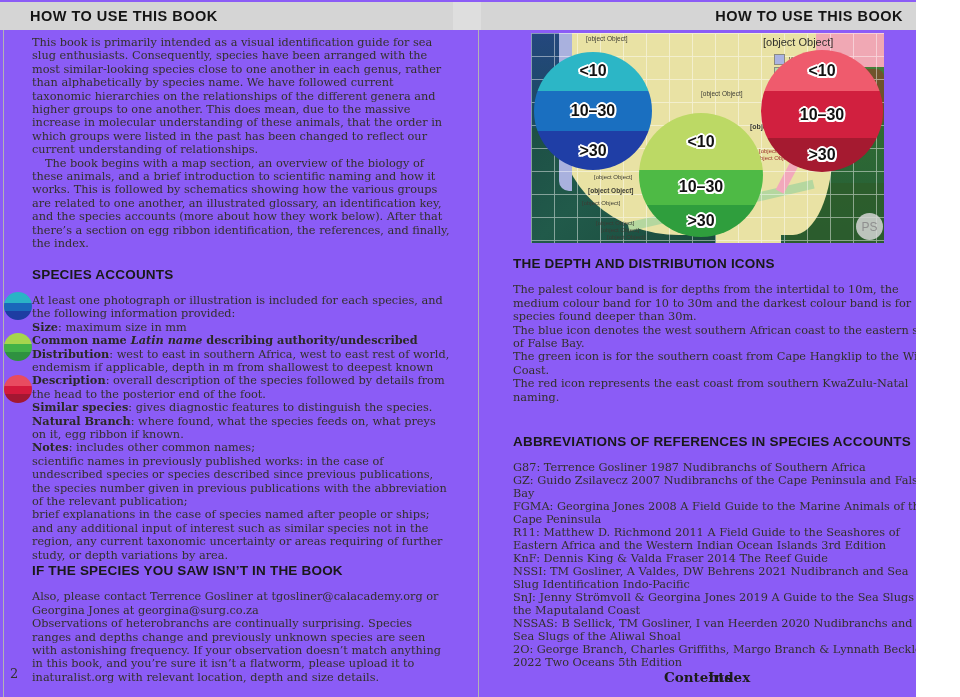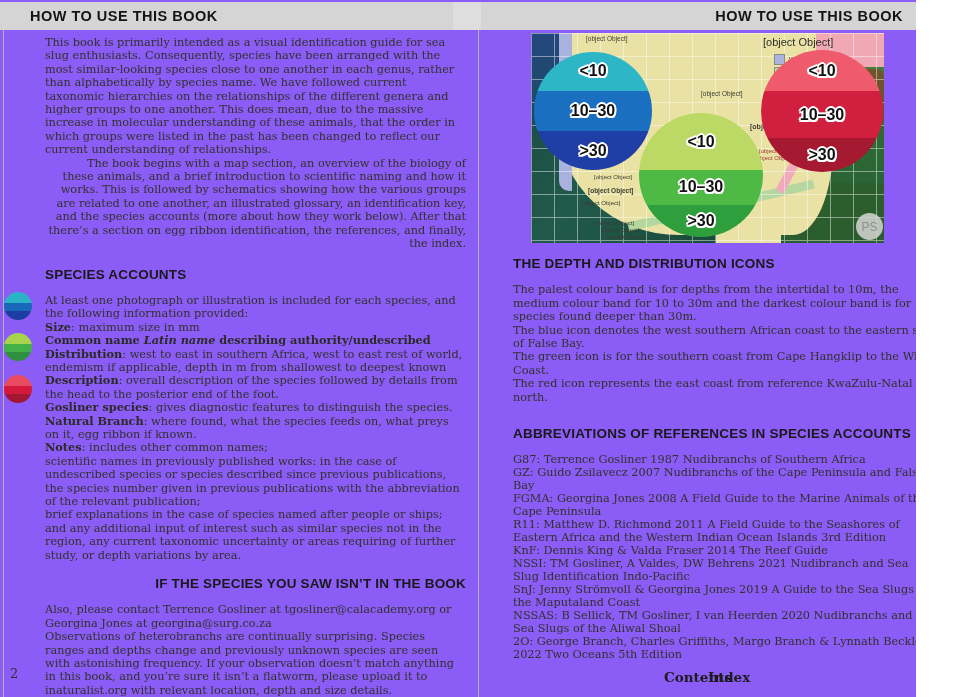--- a/index.html
+++ b/index.html
@@ -11,21 +11,21 @@
   .bar-gap{left:453px;top:2px;width:28px;height:28px;background:#dedede;}
   .title{font-family:"Liberation Sans",sans-serif;font-weight:bold;font-size:14.5px;
          letter-spacing:.5px;color:#141414;top:8px;}
   .title-left{left:30px;}
   .title-right{right:13px;text-align:right;}
   
   .vline{width:1px;background:#b3b3b3;top:30px;height:667px;}
   
   .body-col{font-size:11.3px;line-height:13.4px;text-align:left;}
   .body-col p{margin:0;}
-  p.indent{text-indent:13px;text-align:right;}
+  p.indent{text-indent:13px;}
   h2{font-family:"Liberation Sans",sans-serif;font-weight:bold;font-size:13.5px;
      letter-spacing:.2px;color:#191919;margin:17px 0 13px 0;}
   b{color:#2b2a26;}
   
   .micon{width:28px;height:28px;border-radius:50%;overflow:hidden;}
   .micon .b{position:absolute;left:0;width:100%;}
   
   #map{left:531px;top:33px;width:353px;height:210px;overflow:hidden;background:#e9e2a4;}
   .sat{position:absolute;}
   #grid{position:absolute;left:0;top:0;width:100%;height:100%;opacity:.5;
@@ -59,39 +59,39 @@
 
   <div class="abs bar"></div>
   <div class="abs bar-gap"></div>
   <div class="abs title title-left">HOW TO USE THIS BOOK</div>
   <div class="abs title title-right">HOW TO USE THIS BOOK</div>
 
   <div class="abs vline" style="left:3px;"></div>
   <div class="abs vline" style="left:478px;"></div>
   <div class="abs vline" style="left:956px;"></div>
 
-  <div class="abs body-col" style="left:45px;top:30px;width:421px;">
+  <div class="abs body-col" style="left:32px;top:30px;width:421px;">
     <p style="margin-top:6px;">This book is primarily intended as a visual identification guide for sea slug enthusiasts. Consequently, species have been arranged with the most similar-looking species close to one another in each genus, rather than alphabetically by species name. We have followed current taxonomic hierarchies on the relationships of the different genera and higher groups to one another. This does mean, due to the massive increase in molecular understanding of these animals, that the order in which groups were listed in the past has been changed to reflect our current understanding of relationships.</p>
     <p class="indent">The book begins with a map section, an overview of the biology of these animals, and a brief introduction to scientific naming and how it works. This is followed by schematics showing how the various groups are related to one another, an illustrated glossary, an identification key, and the species accounts (more about how they work below). After that there’s a section on egg ribbon identification, the references, and finally, the index.</p>
 
     <h2>SPECIES ACCOUNTS</h2>
 
     <p>At least one photograph or illustration is included for each species, and the following information provided:</p>
     <p><b>Size</b><span>: maximum size in mm</span></p>
     <p><b><span>Common name </span><i>Latin name</i><span> describing authority/undescribed</span></b></p>
     <p><b>Distribution</b><span>: west to east in southern Africa, west to east rest of world, endemism if applicable, depth in m from shallowest to deepest known</span></p>
     <p><b>Description</b><span>: overall description of the species followed by details from the head to the posterior end of the foot.</span></p>
-    <p><b>Gosliner species</b><span>: gives diagnostic features to distinguish the species.</span></p>
+    <p><b>Similar species</b><span>: gives diagnostic features to distinguish the species.</span></p>
     <p><b>Natural Branch</b><span>: where found, what the species feeds on, what preys on it, egg ribbon if known.</span></p>
     <p><b>Notes</b><span>: includes other common names;</span></p>
     <p>scientific names in previously published works: in the case of undescribed species or species described since previous publications, the species number given in previous publications with the abbreviation of the relevant publication;</p>
     <p>brief explanations in the case of species named after people or ships;</p>
     <p>and any additional input of interest such as similar species not in the region, any current taxonomic uncertainty or areas requiring of further study, or depth variations by area.</p>
 
-    <h2 style="margin-top:15px;text-align:right;">IF THE SPECIES YOU SAW ISN’T IN THE BOOK</h2>
+    <h2 style="margin-top:2px;">IF THE SPECIES YOU SAW ISN’T IN THE BOOK</h2>
     <p>Also, please contact Terrence Gosliner at tgosliner@calacademy.org or Georgina Jones at georgina@surg.co.za</p>
     <p>Observations of heterobranchs are continually surprising. Species ranges and depths change and previously unknown species are seen with astonishing frequency. If your observation doesn’t match anything in this book, and you’re sure it isn’t a flatworm, please upload it to inaturalist.org with relevant location, depth and size details.</p>
   </div>
 
   <div class="abs micon" style="left:4px;top:292px;">
     <div class="b" style="top: 0px; height: 38%; background: rgb(42, 180, 198);"></div>
     <div class="b" style="top: 38%; height: 30%; background: rgb(26, 104, 186);"></div>
     <div class="b" style="top: 68%; height: 32%; background: rgb(30, 61, 162);"></div>
   </div>
   <div class="abs micon" style="left:4px;top:333px;">
@@ -185,23 +185,23 @@
     </div>
 
     <div id="ps">PS</div>
   </div>
 
   <div class="abs body-col" style="left:513px;top:247px;width:424px;">
     <h2 style="margin-top:10px;">THE DEPTH AND DISTRIBUTION ICONS</h2>
     <p>The palest colour band is for depths from the intertidal to 10m, the medium colour band for 10 to 30m and the darkest colour band is for species found deeper than 30m.</p>
     <p>The blue icon denotes the west southern African coast to the eastern side of False Bay.</p>
     <p>The green icon is for the southern coast from Cape Hangklip to the Wild Coast.</p>
-    <p>The red icon represents the east coast from reference KwaZulu-Natal north.</p>
-
-    <h2 style="margin-top:23px;">ABBREVIATIONS OF REFERENCES IN SPECIES ACCOUNTS</h2>
+    <p>The red icon represents the east coast from southern KwaZulu-Natal naming.</p>
+
+    <h2 style="margin-top:31px;">ABBREVIATIONS OF REFERENCES IN SPECIES ACCOUNTS</h2>
     <div class="refs">
       <p>G87: Terrence Gosliner 1987 Nudibranchs of Southern Africa</p>
       <p>GZ: Guido Zsilavecz 2007 Nudibranchs of the Cape Peninsula and False Bay</p>
       <p>FGMA: Georgina Jones 2008 A Field Guide to the Marine Animals of the Cape Peninsula</p>
       <p>R11: Matthew D. Richmond 2011 A Field Guide to the Seashores of Eastern Africa and the Western Indian Ocean Islands 3rd Edition</p>
       <p>KnF: Dennis King &amp; Valda Fraser 2014 The Reef Guide</p>
       <p>NSSI: TM Gosliner, A Valdes, DW Behrens 2021 Nudibranch and Sea Slug Identification Indo-Pacific</p>
       <p>SnJ: Jenny Strömvoll &amp; Georgina Jones 2019 A Guide to the Sea Slugs of the Maputaland Coast</p>
       <p>NSSAS: B Sellick, TM Gosliner, I van Heerden 2020 Nudibranchs and Sea Slugs of the Aliwal Shoal</p>
       <p>2O: George Branch, Charles Griffiths, Margo Branch &amp; Lynnath Beckley 2022 Two Oceans 5th Edition</p>

